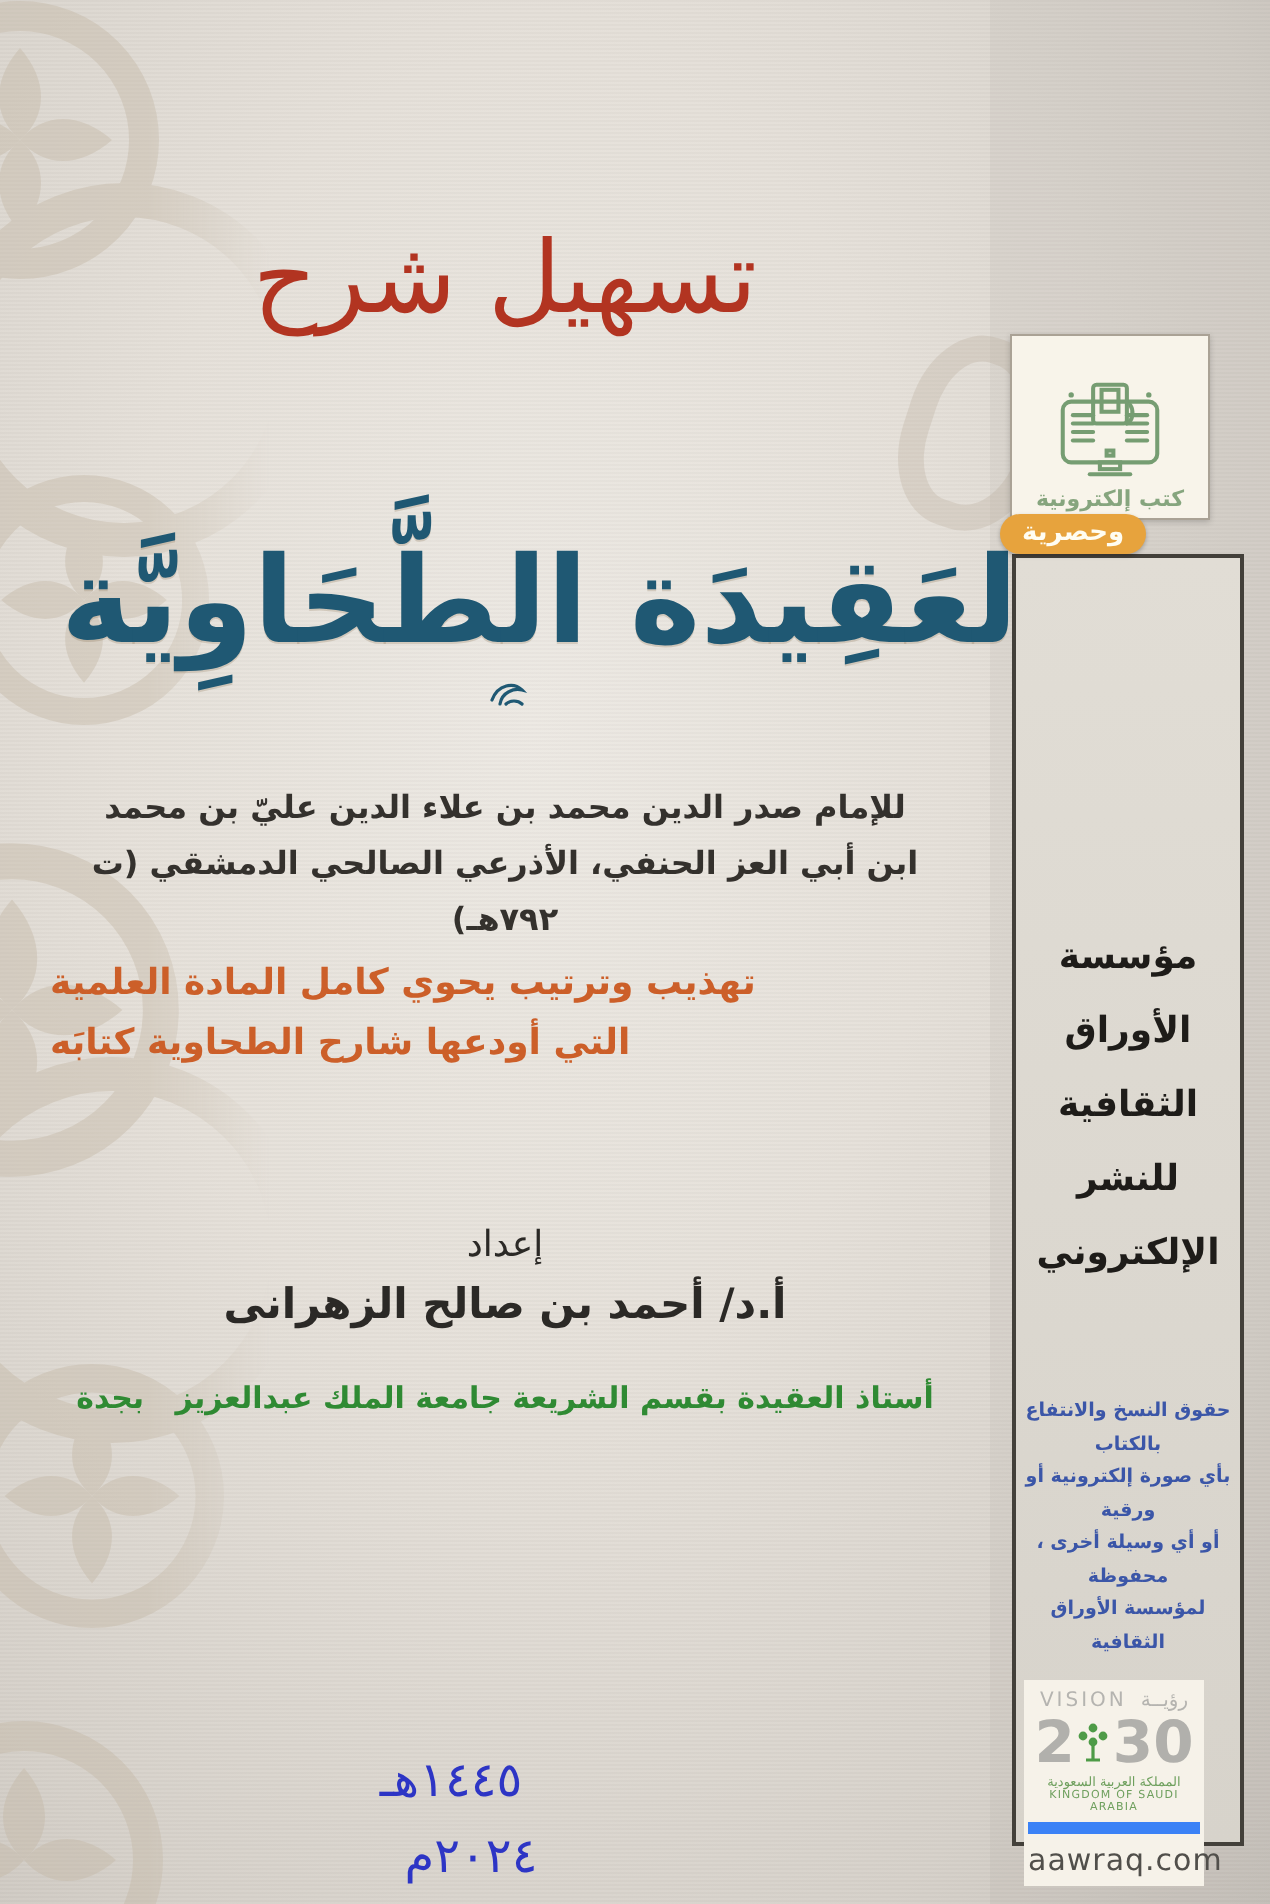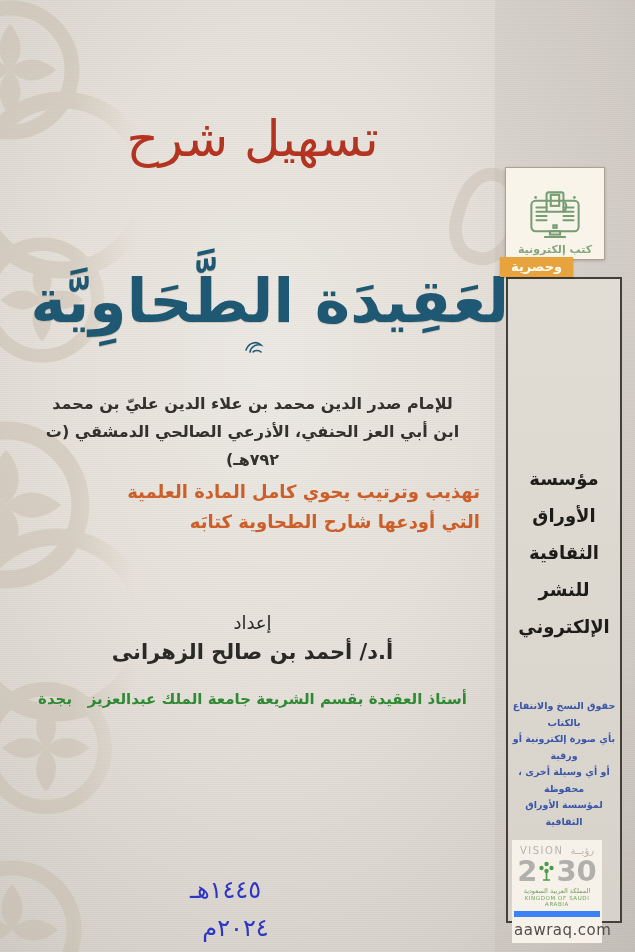--- a/index.html
+++ b/index.html
@@ -33,21 +33,21 @@
     direction:rtl; font-size:60px; font-weight:bold; color:#1f5873;
     text-shadow:0 1px 0 rgba(139,115,85,.25);
     line-height:130px;
   }
   .title-flourish{ position:absolute; left:243px; top:338px; }
   .author-block{
     position:absolute; left:25px; top:390px; width:455px; text-align:center;
     direction:rtl; font-size:16px; font-weight:bold; color:#34312d; line-height:28px;
   }
   .subtitle-block{
-    position:absolute; left:25px; top:477px; width:455px; text-align:right;
+    position:absolute; left:25px; top:477px; width:455px; text-align:left;
     direction:rtl; font-size:18px; font-weight:bold; color:#cc5f29; line-height:30px;
   }
   .idad-label{ position:absolute; left:25px; top:612px; width:455px; text-align:center;
     direction:rtl; font-size:18px; color:#2b2926; }
   .idad-name{ position:absolute; left:25px; top:640px; width:455px; text-align:center;
     direction:rtl; font-size:21px; font-weight:bold; color:#2b2926; }
   .idad-role{ position:absolute; left:25px; top:690px; width:455px; text-align:center;
     direction:rtl; font-size:15px; font-weight:bold; color:#2f8a33; }
   .dates{ position:absolute; left:138px; top:858px; width:175px; text-align:center;
     direction:rtl; font-size:24px; color:#2d35c5; line-height:38px;margin-top:13px; }
@@ -63,20 +63,21 @@
     display:flex; flex-direction:column; align-items:center; justify-content:flex-end;
     padding-bottom:3px;
   }
   .badge-box svg{ margin-bottom:2px; }
   .badge-label{ direction:rtl; font-size:11px; color:#86a57e; font-weight:bold; }
   .badge-ribbon{
     position:absolute; left:500px; top:257px; z-index:5;
     background:#e7a33d; color:#fffdf2; direction:rtl;
     font-size:13px; font-weight:bold; padding:2px 11px 3px;
     box-shadow:0 1px 2px rgba(0,0,0,.25);
+    border-radius:10px;
   }
   .logo-block{ position:absolute; left:506px; top:316px; width:116px; text-align:center; z-index:3;}
   .logo-caption{ direction:rtl; font-size:13px; color:#b79c7a; margin-top:1px; }
   .org-block{
     position:absolute; left:506px; top:460px; width:116px; text-align:center; z-index:3;
     direction:rtl; font-size:18px; font-weight:bold; color:#1e1c19; line-height:37px;
   }
   .copyright-block{
     position:absolute; left:510px; top:698px; width:108px; text-align:center; z-index:3;
     direction:rtl; font-size:9.5px; font-weight:bold; color:#3b56a8; line-height:16.5px;

